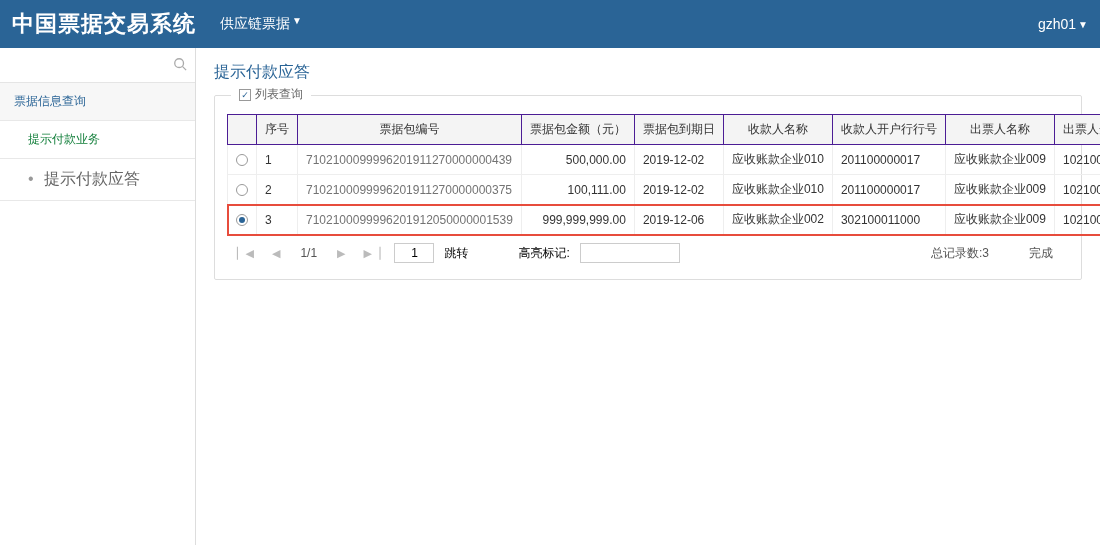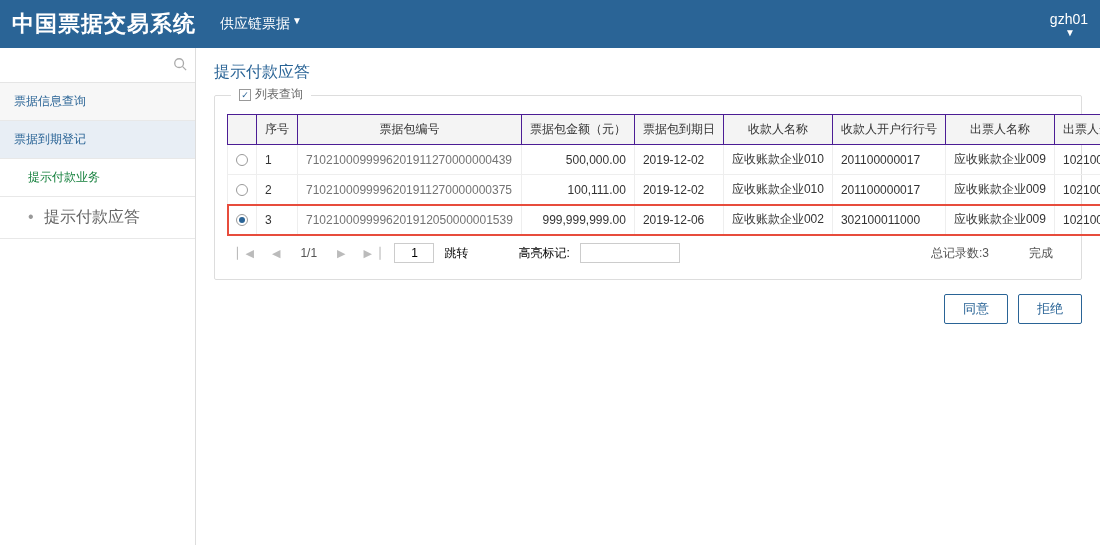--- a/index.html
+++ b/index.html
@@ -2,21 +2,21 @@
 <html><head>
   <meta charset="utf-8">
   <style>
     * { margin: 0; padding: 0; box-sizing: border-box; }
     body { font-family: "Microsoft YaHei", Arial, sans-serif; font-size: 12px; background: #fff; color: #333; }
     
     .topbar { background: #2a6496; height: 48px; display: flex; align-items: center; padding: 9px 12px; color: #fff; }
     .brand { font-size: 22px; font-weight: bold; letter-spacing: 1px; }
     .topnav { margin-left: 24px; display: flex; font-size: 14px; cursor: pointer; }
     .topnav .caret { font-size: 10px; margin-left: 2px; }
-    .topright { margin-left: auto; display: flex; align-items: center; font-size: 14px; cursor: pointer; flex-direction: column; }
+    .topright { margin-left: auto; display: flex; align-items: center; font-size: 14px; cursor: pointer; }
     .topright .caret { font-size: 10px; margin-left: 2px; }
     
     .layout { display: flex; height: calc(545px - 48px); }
     
     .sidebar { width: 196px; border-right: 1px solid #ddd; background: #fff; }
     .search-wrap { padding: 6px 8px; border-bottom: 1px solid #e5e5e5; display: flex; align-items: center; }
     .search-input { flex: 1; border: none; outline: none; font-size: 12px; padding: 4px 2px; background: transparent; }
     .search-icon { color: #aaa; font-size: 14px; cursor: pointer; }
     
     .menu-item { padding: 10px 14px; border-bottom: 1px solid #e8e8e8; cursor: pointer; }
@@ -76,23 +76,20 @@
       <input class="search-input" placeholder="" style="">
       <span class="search-icon">
         <svg width="14" height="14" viewBox="0 0 16 16" fill="none" stroke="#aaa" stroke-width="1.5">
             <circle cx="7" cy="7" r="5"></circle>
             <line x1="11" y1="11" x2="15" y2="15"></line>
           </svg>
       </span>
     </div>
     <div class="menu-item level1">
       <span>票据信息查询</span>
-    </div>
-    <div class="menu-item level1 active">
-      <span>票据到期登记</span>
     </div>
     <div class="menu-item level2">
       <span>提示付款业务</span>
     </div>
     <div class="menu-item level3">
       <span class="bullet">•</span>
       <span>提示付款应答</span>
     </div>
   </div>
 
@@ -165,18 +162,14 @@
         <input class="page-input" value="1" style="">
         <span class="label">跳转</span>
         <span class="spacer"></span>
         <span class="label">高亮标记:</span>
         <input class="hl-input" style="">
         <span class="total">总记录数:3</span>
         <span class="done">完成</span>
       </div>
     </div>
 
-    <div class="actions">
-      <button class="btn">同意</button>
-      <button class="btn">拒绝</button>
-    </div>
   </div>
 </div>
 
 </body></html>

